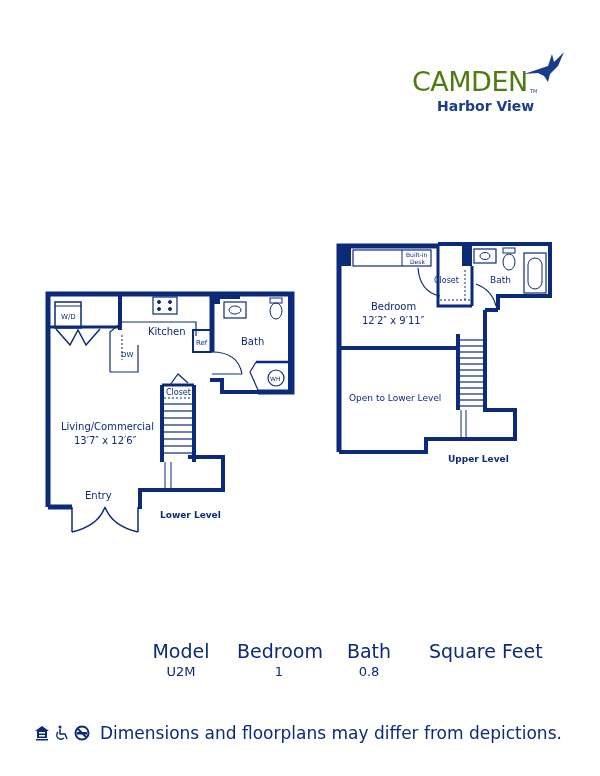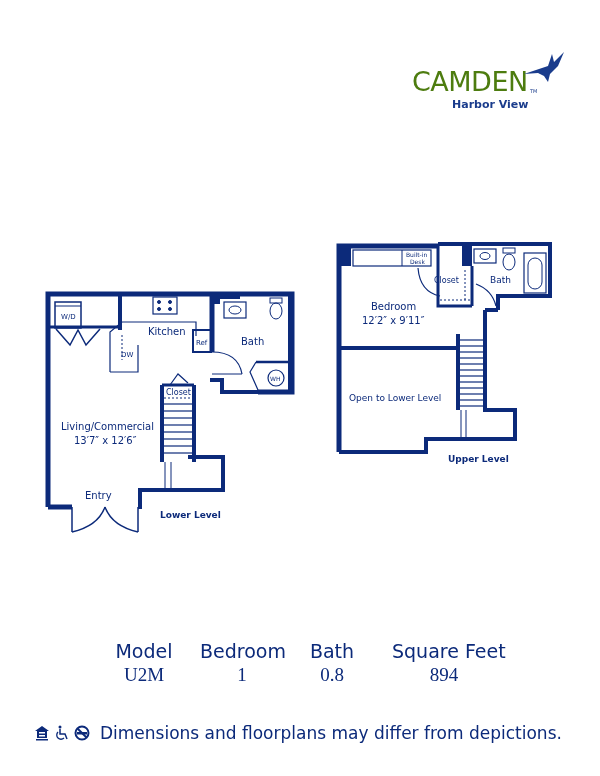--- a/index.html
+++ b/index.html
@@ -2,28 +2,28 @@
 <html><head>
 <meta charset="utf-8">
 <style>
   html, body { margin: 0; padding: 0; background: #ffffff; }
   body { width: 600px; height: 776px; position: relative; overflow: hidden;
          font-family: "DejaVu Sans", sans-serif; color: #0c2a7a; }
   .logo { position: absolute; left: 412px; top: 50px; width: 150px; height: 60px; }
   .logo-word { position: absolute; left: 0; top: 16px; font-size: 27px; letter-spacing: -0.5px;
                color: #4d7c0f; font-family: "DejaVu Sans", sans-serif; font-weight: normal; }
   .logo-tm { position: absolute; left: 118px; top: 38px; font-size: 5px; color:#1a3c8c; }
-  .logo-sub { position: absolute; left: 40px; top: 48px; font-size: 11px; color: #1a3c8c; font-weight: bold; }
+  .logo-sub { position: absolute; left: 25px; top: 48px; font-size: 14px; color: #1a3c8c; font-weight: bold; }
   .logo-bird { position: absolute; left: 110px; top: 0px; }
   svg.plan { position: absolute; left: 0; top: 0; }
   .plan text { font-family: "DejaVu Sans", sans-serif; fill: #0c2a7a; }
   .stats { position: absolute; left: 100px; top: 640px; width: 400px; height: 50px; }
-  .stat { position: absolute; text-align: center; color: #0c2a7a; }
+  .stat { position: absolute; text-align: center; color: #0c2a7a; margin-left: 37px; }
   .stat .h { font-size: 19px; white-space: nowrap; }
-  .stat .v { font-size: 19px; margin-top: 2px; font-family: Liberation Serif, serif; }
+  .stat .v { font-size: 13px; margin-top: 2px; }
   .footer { position: absolute; left: 34px; top: 722px; height: 22px; display: flex; align-items: center; }
   .footer .icons { display: flex; gap: 4px; align-items: center; margin-right: 10px; }
   .footer .note { font-size: 17px; color: #0c2a7a; }
 </style>
 </head>
 <body>
 
 <div class="logo">
   <span class="logo-word">CAMDEN</span>
   <span class="logo-tm">TM</span>
@@ -182,21 +182,20 @@
   <div class="stat" style="left:100px;width:84px;">
     <div class="h">Bedroom</div>
     <div class="v">1</div>
   </div>
   <div class="stat" style="left:208px;width:48px;">
     <div class="h">Bath</div>
     <div class="v">0.8</div>
   </div>
   <div class="stat" style="left:292px;width:104px;">
     <div class="h">Square Feet</div>
-    <div class="v">894</div>
   </div>
 </div>
 
 <div class="footer">
   <div class="icons">
     <svg width="16" height="16" viewBox="0 0 16 16">
       <path d="M8 1 L15 6 L13 6 L13 13 L3 13 L3 6 L1 6 Z" fill="#0c2a7a"></path>
       <rect x="5" y="7" width="6" height="1.5" fill="#fff"></rect>
         <rect x="5" y="10" width="6" height="1.5" fill="#fff"></rect>
       <rect x="2" y="14" width="12" height="1.5" fill="#0c2a7a"></rect>

